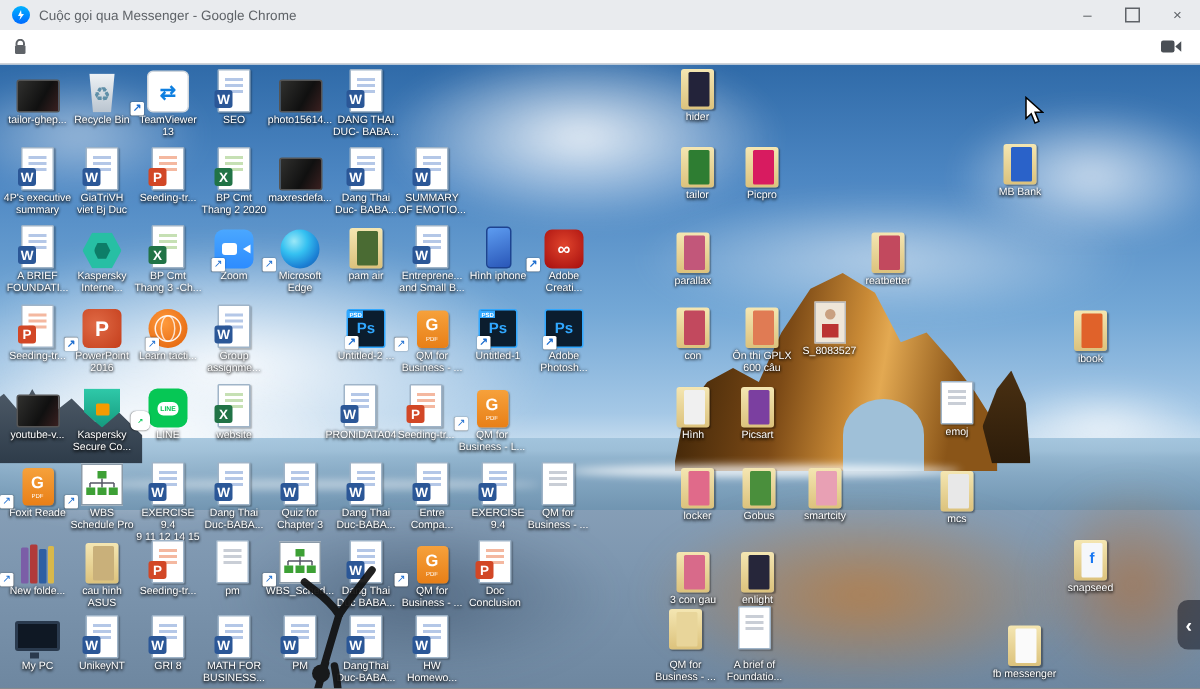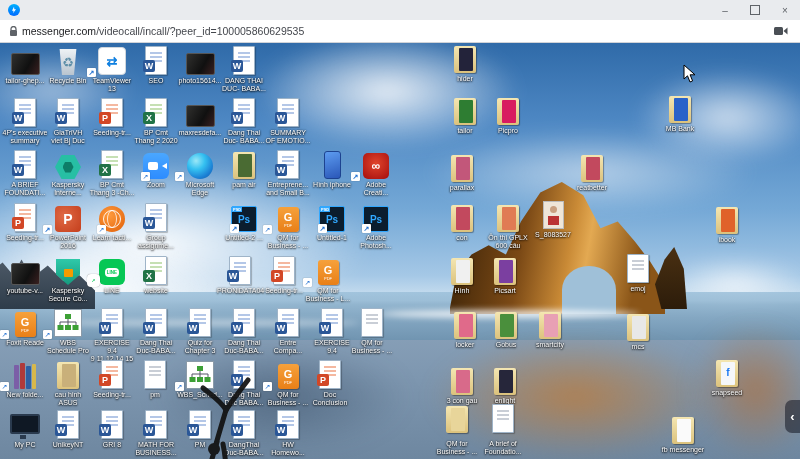--- a/index.html
+++ b/index.html
@@ -113,37 +113,37 @@
 <body>
 
 <div class="stage">
 
   <div class="titlebar">
     <span class="fav">
       <svg width="8" height="8" viewBox="0 0 12 12">
           <path d="M6 1 L3 7 L5.5 7 L4.5 11 L9 5 L6.5 5 Z" fill="#fff"></path>
         </svg>
     </span>
+    <span class="wtitle">Cuộc gọi qua Messenger - Google Chrome</span>
     <span class="wctrls">
       <span class="wc">–</span>
       <span class="wc">
           <span class="maxbox"></span>
         </span>
       <span class="wc">×</span>
     </span>
   </div>
 
   <div class="urlbar">
     <span style="margin-left:9px;display:flex;">
       <svg width="9" height="11" viewBox="0 0 9 11">
           <path d="M2 4 V3 a2.5 2.5 0 0 1 5 0 V4" fill="none" stroke="#5f6368" stroke-width="1.3"></path>
           <rect x="1" y="4" width="7" height="6" rx="1" fill="#5f6368"></rect>
         </svg>
     </span>
-    <span class="url"><b style="font-weight:normal;color:#202124;">messenger.com</b><span class="path">/videocall/incall/?peer_id=100005860629535</span></span>
     <span class="cam">
       <svg width="14" height="10" viewBox="0 0 14 10">
           <rect x="0" y="1" width="9" height="8" rx="1.5" fill="#4a4f55"></rect>
           <path d="M9.5 5 L13.5 1.5 V8.5 Z" fill="#4a4f55"></path>
         </svg>
     </span>
   </div>
 
   <div class="desktop">
     <div class="cloud" style="left:-60px;top:118px;width:430px;height:170px;"></div>

